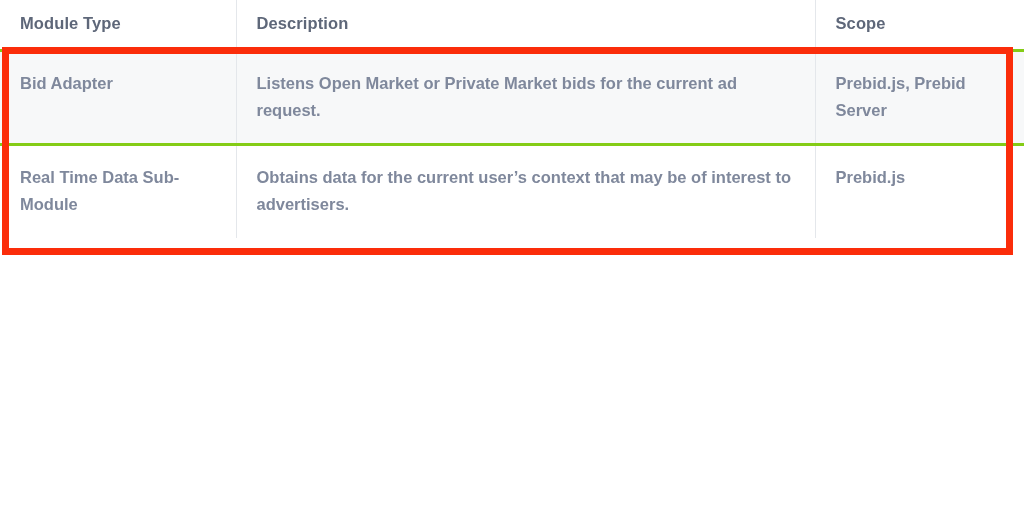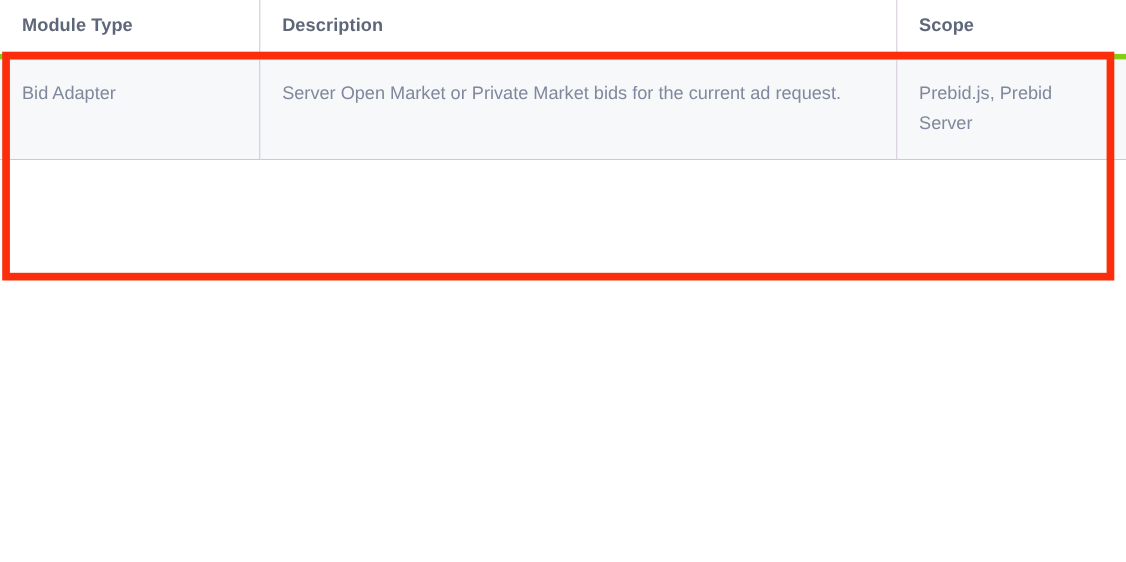--- a/index.html
+++ b/index.html
@@ -17,21 +17,21 @@
     position: relative;
     width: 1024px;
     height: 511px;
     background: #ffffff;
   }
 
   table.modules-table {
     width: 1024px;
     border-collapse: collapse;
     table-layout: fixed;
-    background: #701a75;
+    background: #7f1d1d;
   }
 
   col.c-type  { width: 236px; }
   col.c-desc  { width: 579px; }
   col.c-scope { width: 209px; }
 
   thead th {
     background: #ffffff;
     text-align: left;
     vertical-align: middle;
@@ -41,27 +41,27 @@
     padding: 14px 20px 16px 20px;
     height: 50px;
     box-sizing: border-box;
     border-right: 1px solid #e4e7eb;
     letter-spacing: 0.1px;
   }
   thead th:last-child { border-right: none; }
 
   tbody td {
     font-size: 16.5px;
-    font-weight: 400;
+    font-weight: 700;
     color: #7f889c;
     vertical-align: top;
     padding: 18px 20px 20px 20px;
     line-height: 1.62;
     border-right: 1px solid #e4e7eb;
-    border-top: 5px solid #84cc16;
+    border-top: 3px solid #84cc16;
     box-sizing: border-box;
   }
   tbody td:last-child { border-right: none; }
 
   tbody tr.row-odd  td { background: #f7f8f9; }
   tbody tr.row-even td { background: #ffffff; }
 
   
   .highlight-box {
     position: absolute;
@@ -90,26 +90,31 @@
       <tr>
         <th>Module Type</th>
         <th>Description</th>
         <th>Scope</th>
       </tr>
     </thead>
     <tbody>
 
       <tr class="row-odd">
         <td>Bid Adapter</td>
-        <td>Server Open Market or Private Market bids for the current ad request.</td>
+        <td>Listens Open Market or Private Market bids for the current ad request.</td>
         <td>Prebid.js, Prebid Server</td>
       </tr>
 
 
 
+      <tr class="row-even">
+        <td>Real Time Data Sub-Module</td>
+        <td>Obtains data for the current user’s context that may be of interest to advertisers.</td>
+        <td>Prebid.js</td>
+      </tr>
 
 
     </tbody>
   </table>
 
   <div class="highlight-box" style="border-color: rgb(251, 45, 10);"></div>
 
 </div>
 
 </body></html>

